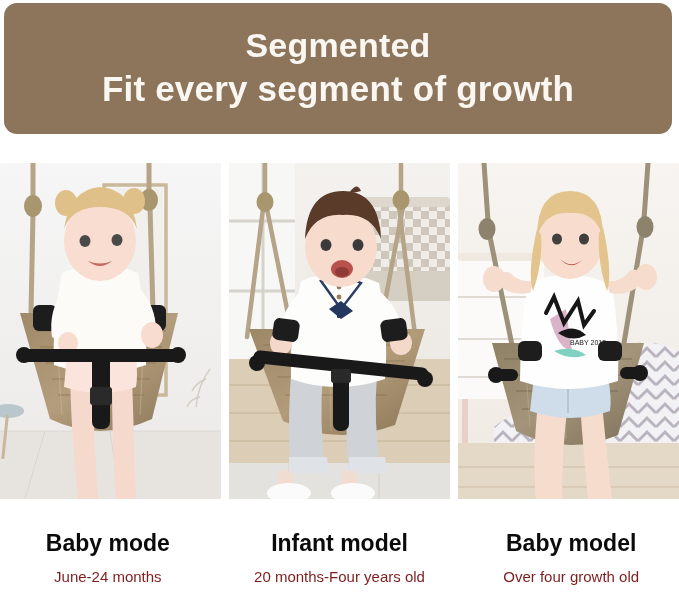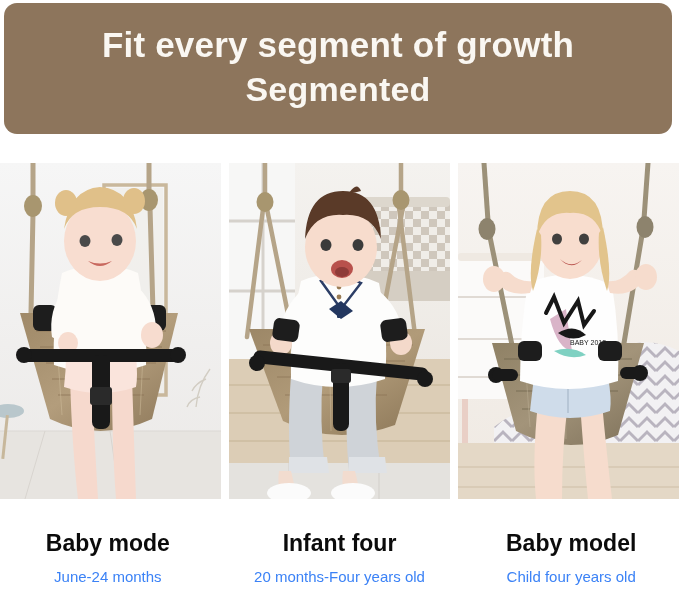--- a/index.html
+++ b/index.html
@@ -84,33 +84,33 @@
     font-size: 23px;
     font-weight: bold;
     color: #0b0b0b;
     line-height: 30px;
     white-space: nowrap;
   }
   .caption-sub {
     margin-top: 9px;
     font-size: 15px;
     font-weight: normal;
-    color: #3b82f6;
+    color: #7f1d1d;
     line-height: 20px;
     white-space: nowrap;
   }
 </style>
 </head>
 <body>
 
 <div id="page">
 
   <div class="banner">
+    <div class="banner-line l1">Segmented</div>
     <div class="banner-line l2">Fit every segment of growth</div>
-    <div class="banner-line l1">Segmented</div>
   </div>
 
   <div class="photo-row">
 
     <div class="photo">
       <svg viewBox="0 0 221 336" preserveAspectRatio="xMidYMid slice">
         <defs>
           <linearGradient id="w1" x1="0" y1="0" x2="0" y2="1">
             <stop offset="0" stop-color="#f6f6f6"></stop>
               <stop offset="1" stop-color="#ebe9e7"></stop>
@@ -419,22 +419,22 @@
       </svg>
     </div>
   </div>
 
   <div class="caption-row">
     <div class="caption">
       <div class="caption-title">Baby mode</div>
       <div class="caption-sub">June-24 months</div>
     </div>
     <div class="caption">
-      <div class="caption-title">Infant four</div>
+      <div class="caption-title">Infant model</div>
       <div class="caption-sub">20 months-Four years old</div>
     </div>
     <div class="caption">
       <div class="caption-title">Baby model</div>
-      <div class="caption-sub">Child four years old</div>
+      <div class="caption-sub">Over four growth old</div>
     </div>
   </div>
 
 </div>
 
 </body></html>

